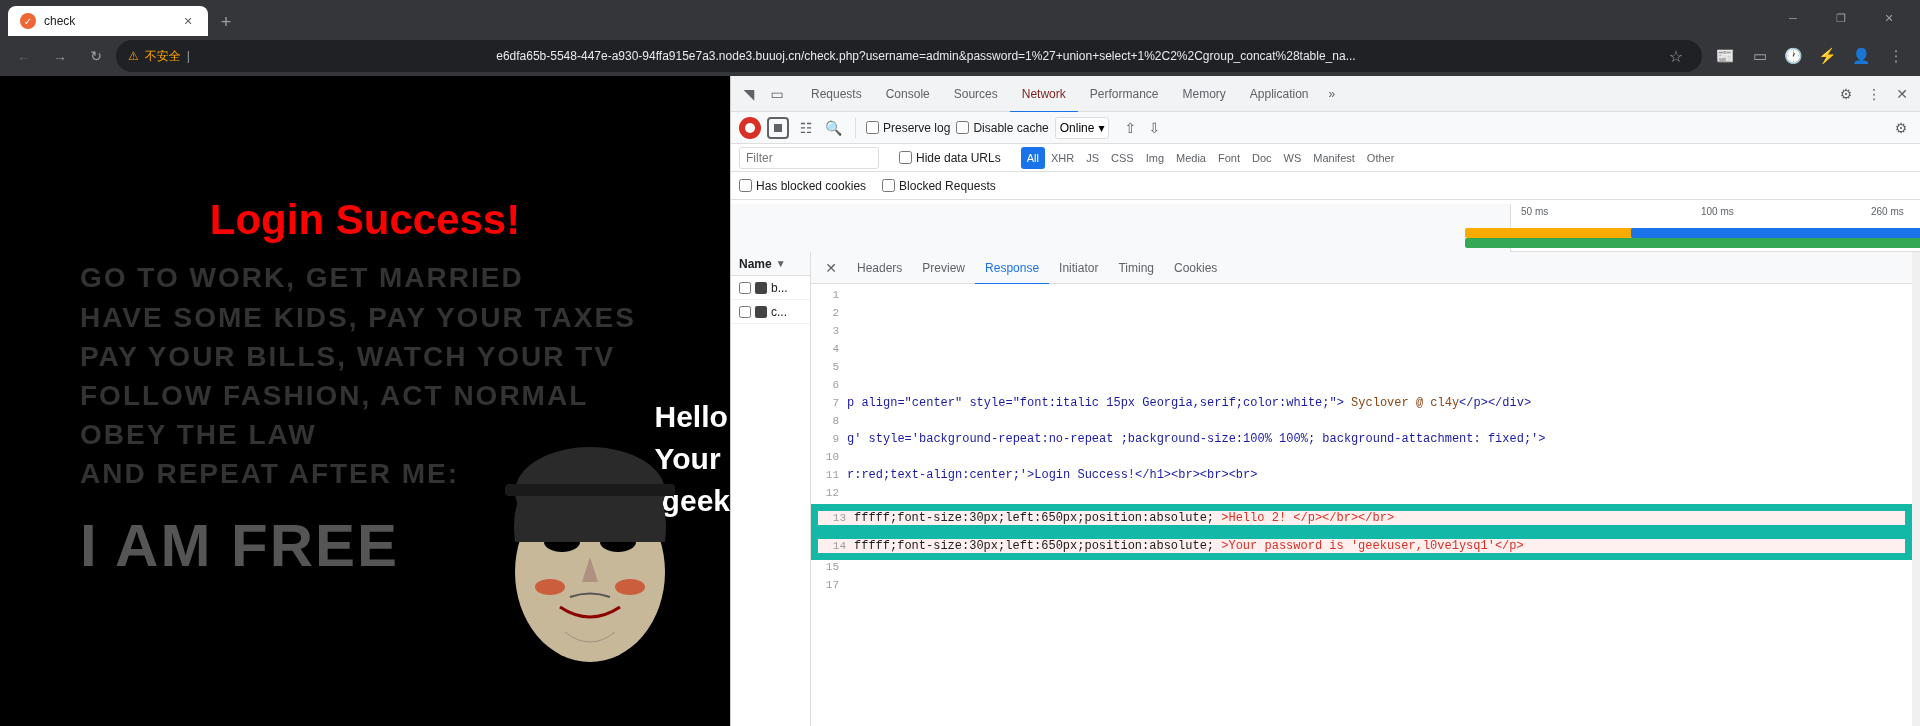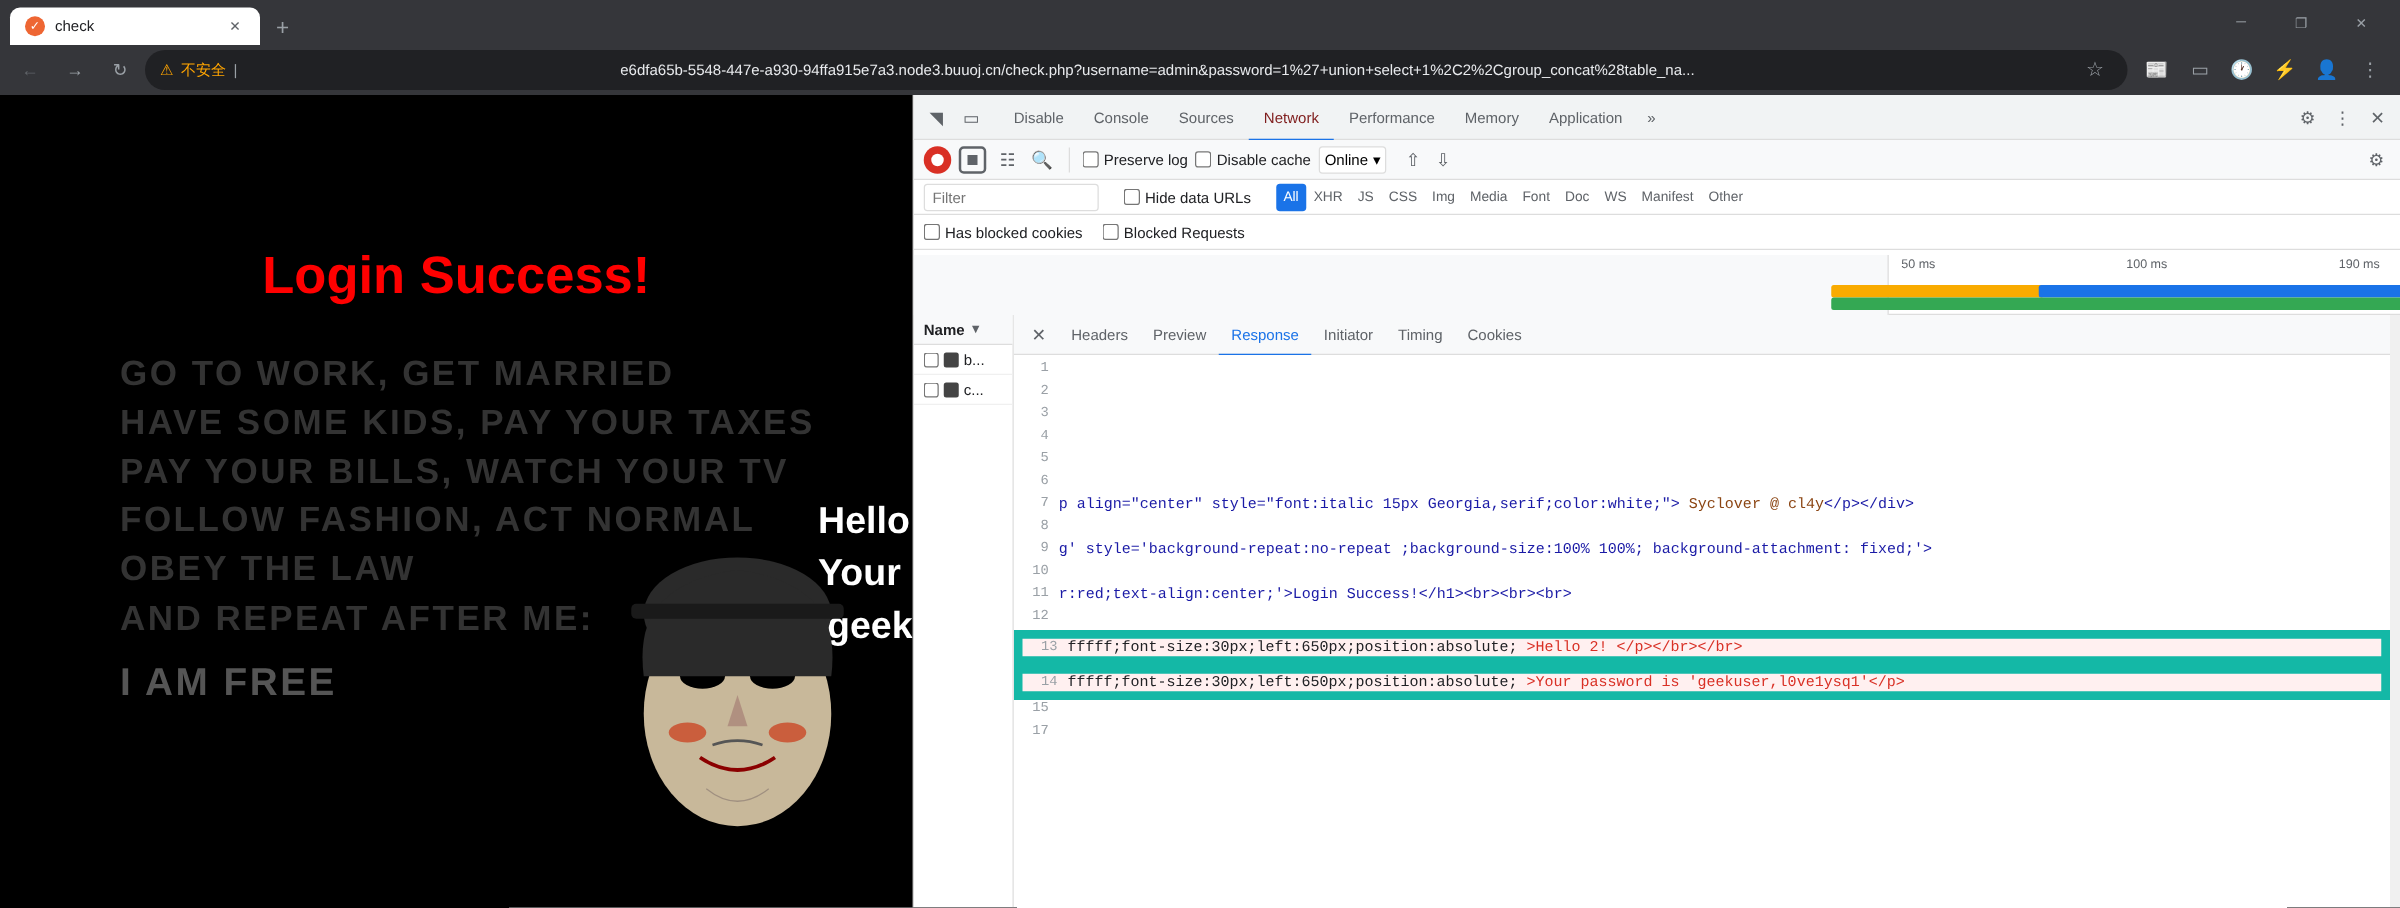--- a/index.html
+++ b/index.html
@@ -48,21 +48,21 @@
     .main-area { display: flex; flex: 1; overflow: hidden; }
 
     
     .webpage { width: 730px; height: 100%; background: #000; position: relative; overflow: hidden; }
     .webpage-bg-text {
       position: absolute; top: 0; left: 0; right: 0; bottom: 0;
       display: flex; flex-direction: column; justify-content: center;
       align-items: flex-start; padding: 4px 20px 20px 80px;
       font-family: 'Arial Black', 'Impact', sans-serif;
       font-size: 28px; font-weight: 900; color: #333; text-transform: uppercase;
-      line-height: 1.4; letter-spacing: 2px; margin-left: 16px;
+      line-height: 1.4; letter-spacing: 2px;
     }
     .login-success {
       position: absolute; top: 120px; left: 50%; transform: translateX(-50%);
       font-size: 42px; font-weight: 900; color: #ff0000; text-align: center; white-space: nowrap;
       font-family: Arial, sans-serif;
     }
     .floating-text {
       position: absolute; top: 320px; right: 0px;
       color: #ffffff; font-size: 30px; font-weight: bold;
       line-height: 1.4; text-align: left;
@@ -241,21 +241,21 @@
   <div class="main-area">
 
     <div class="webpage">
       <div class="webpage-bg-text">
         <span style="margin-top:60px;">GO TO WORK, GET MARRIED</span>
         <span>HAVE SOME KIDS, PAY YOUR TAXES</span>
         <span>PAY YOUR BILLS, WATCH YOUR TV</span>
         <span>FOLLOW FASHION, ACT NORMAL</span>
         <span>OBEY THE LAW</span>
         <span>AND REPEAT AFTER ME:</span>
-        <span style="font-size:31px;color:#555;margin-top:10px;">I AM FREE</span>
+        <span style="font-size:60px;color:#555;margin-top:10px;">I AM FREE</span>
       </div>
       <div class="login-success">Login Success!</div>
       <div class="floating-text">
         <div>Hello</div>
         <div>Your</div>
         <div>'geek</div>
       </div>
 
       <div class="mask-svg">
         <svg width="180" height="280" viewBox="0 0 180 280">
@@ -286,21 +286,21 @@
         </svg>
       </div>
     </div>
 
     <div class="devtools">
 
       <div class="devtools-top-bar">
         <div class="devtools-icon-btn">◥</div>
         <div class="devtools-icon-btn">▭</div>
         <div class="devtools-tab-bar" style="flex:1;border-bottom:none;height:36px;background:transparent;">
-          <div class="devtools-tab">Disable</div>
+          <div class="devtools-tab">Requests</div>
           <div class="devtools-tab">Console</div>
           <div class="devtools-tab">Sources</div>
           <div class="devtools-tab active">Network</div>
           <div class="devtools-tab">Performance</div>
           <div class="devtools-tab">Memory</div>
           <div class="devtools-tab">Application</div>
           <div class="devtools-more">»</div>
         </div>
         <div class="devtools-icon-btn">⚙</div>
         <div class="devtools-icon-btn">⋮</div>
@@ -367,21 +367,21 @@
           <label class="checkbox-label">
             <input type="checkbox" style="">
             <span>Blocked Requests</span>
           </label>
         </div>
 
         <div class="timeline" style="height:52px;">
           <div style="position:absolute;top:4px;left:0;width:780px;height:48px;background:#f8f9fa;border-right:1px solid #ddd;"></div>
           <div style="position:absolute;top:6px;left:790px;font-size:10px;color:#5f6368;">50 ms</div>
           <div style="position:absolute;top:6px;left:970px;font-size:10px;color:#5f6368;">100 ms</div>
-          <div style="position:absolute;top:6px;left:1140px;font-size:10px;color:#5f6368;">190 ms</div>
+          <div style="position:absolute;top:6px;left:1140px;font-size:10px;color:#5f6368;">260 ms</div>
 
           <div style="position:absolute;top:28px;left:734px;width:170px;height:10px;background:#f9ab00;border-radius:2px;"></div>
 
           <div style="position:absolute;top:28px;left:900px;width:480px;height:10px;background:#1a73e8;border-radius:2px;"></div>
 
           <div style="position:absolute;top:38px;left:734px;width:650px;height:10px;background:#34a853;border-radius:2px;"></div>
 
         </div>
 
         <div class="network-content" style="flex:1;overflow:hidden;">

